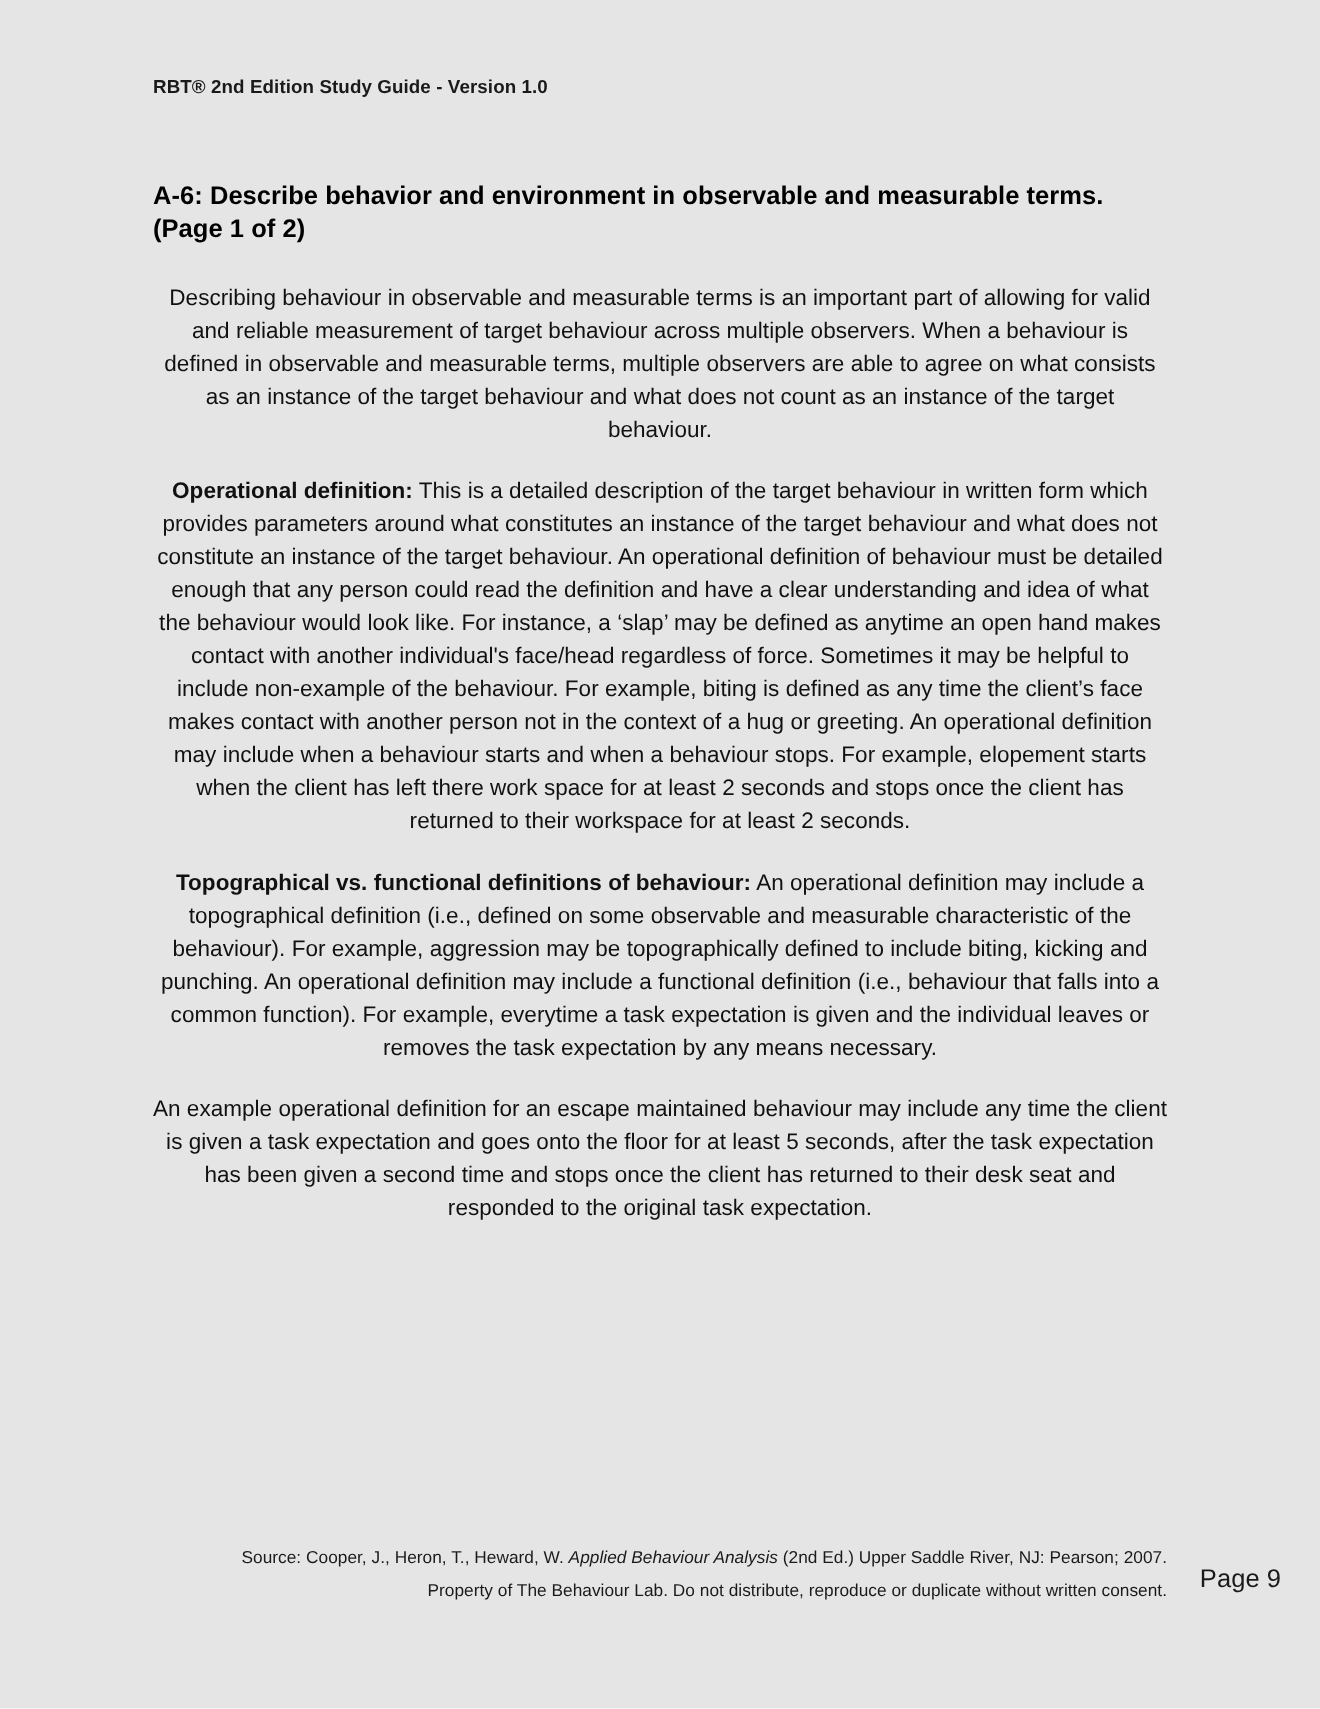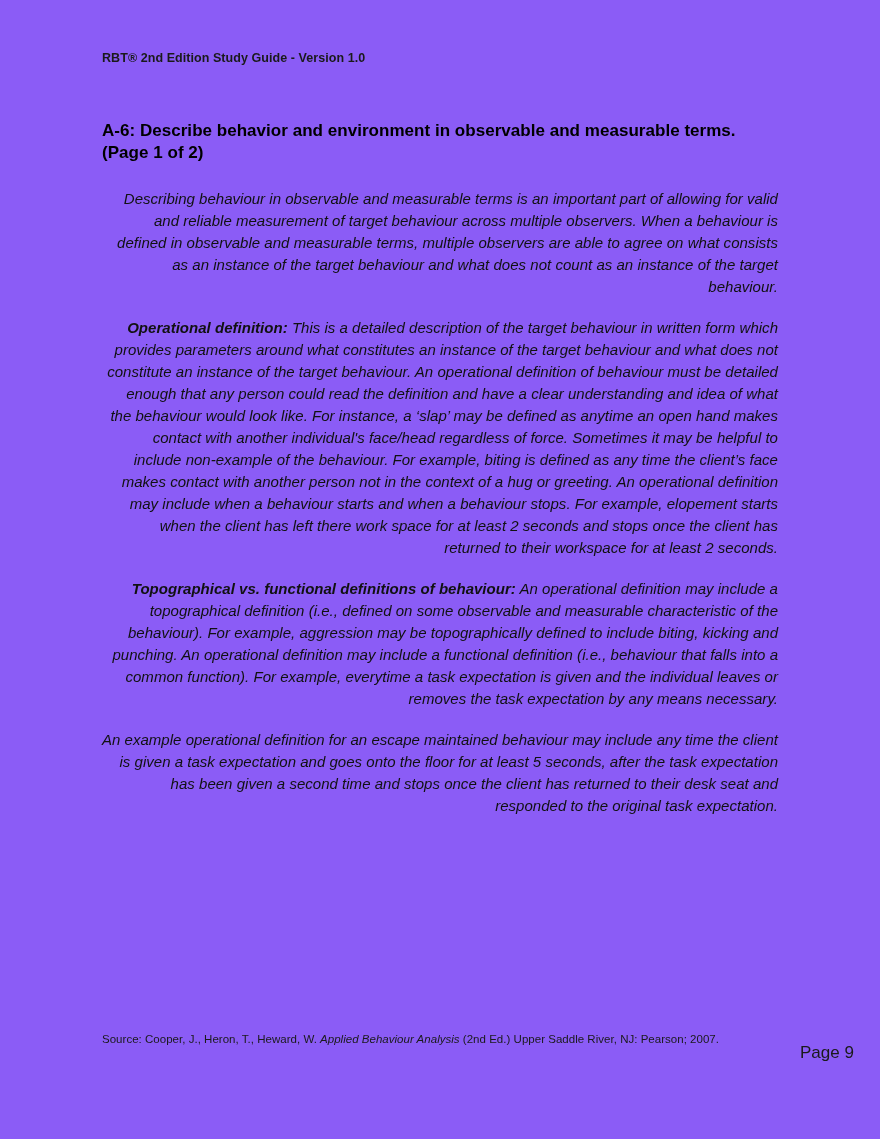--- a/index.html
+++ b/index.html
@@ -15,21 +15,21 @@
     color: #000000;
     -webkit-font-smoothing: antialiased;
   }
 
   .page {
     position: absolute;
     left: 0;
     top: 0;
     width: 880px;
     height: 1139px;
-    background: #8b5cf6;
+    background: #e5e5e5;
     overflow: hidden;
   }
 
   .doc-header {
     position: absolute;
     left: 102px;
     top: 51px;
     font-size: 12.5px;
     font-weight: bold;
     letter-spacing: 0.005em;
@@ -51,38 +51,38 @@
     line-height: 22px;
     color: #000;
     letter-spacing: 0.002em;
   }
 
   p.body-text {
     margin: 19px 0 0 0;
     font-size: 15px;
     line-height: 22px;
     color: #111;
-    text-align: right;
+    text-align: center;
     letter-spacing: 0.0015em;
-    font-style: italic;
   }
 
   p.body-text.first-para {
     margin-top: 24px;
   }
 
   .lead-bold {
     font-weight: bold;
   }
 
   .footer {
     position: absolute;
     left: 102px;
     top: 1028px;
     width: 676px;
+    text-align: right;
   }
 
   .footer-line {
     font-size: 11.5px;
     line-height: 22px;
     color: #1a1a1a;
     letter-spacing: 0.002em;
     white-space: nowrap;
   }
 
@@ -134,17 +134,18 @@
       <span class="body-run">An example operational definition for an escape maintained behaviour may include any time the client is given a task expectation and goes onto the floor for at least 5 seconds, after the task expectation has been given a second time and stops once the client has returned to their desk seat and responded to the original task expectation.</span>
     </p>
 
 
   </div>
 
   <div class="footer">
     <div class="footer-line footer-row">
       <span>Source: Cooper, J., Heron, T., Heward, W. </span><span class="italic-title">Applied Behaviour Analysis</span><span> (2nd Ed.) Upper Saddle River, NJ: Pearson; 2007.</span>
     </div>
+    <div class="footer-line footer-row">Property of The Behaviour Lab. Do not distribute, reproduce or duplicate without written consent.</div>
   </div>
 
   <div class="page-number">Page 9</div>
 
 </div>
 
 </body></html>

